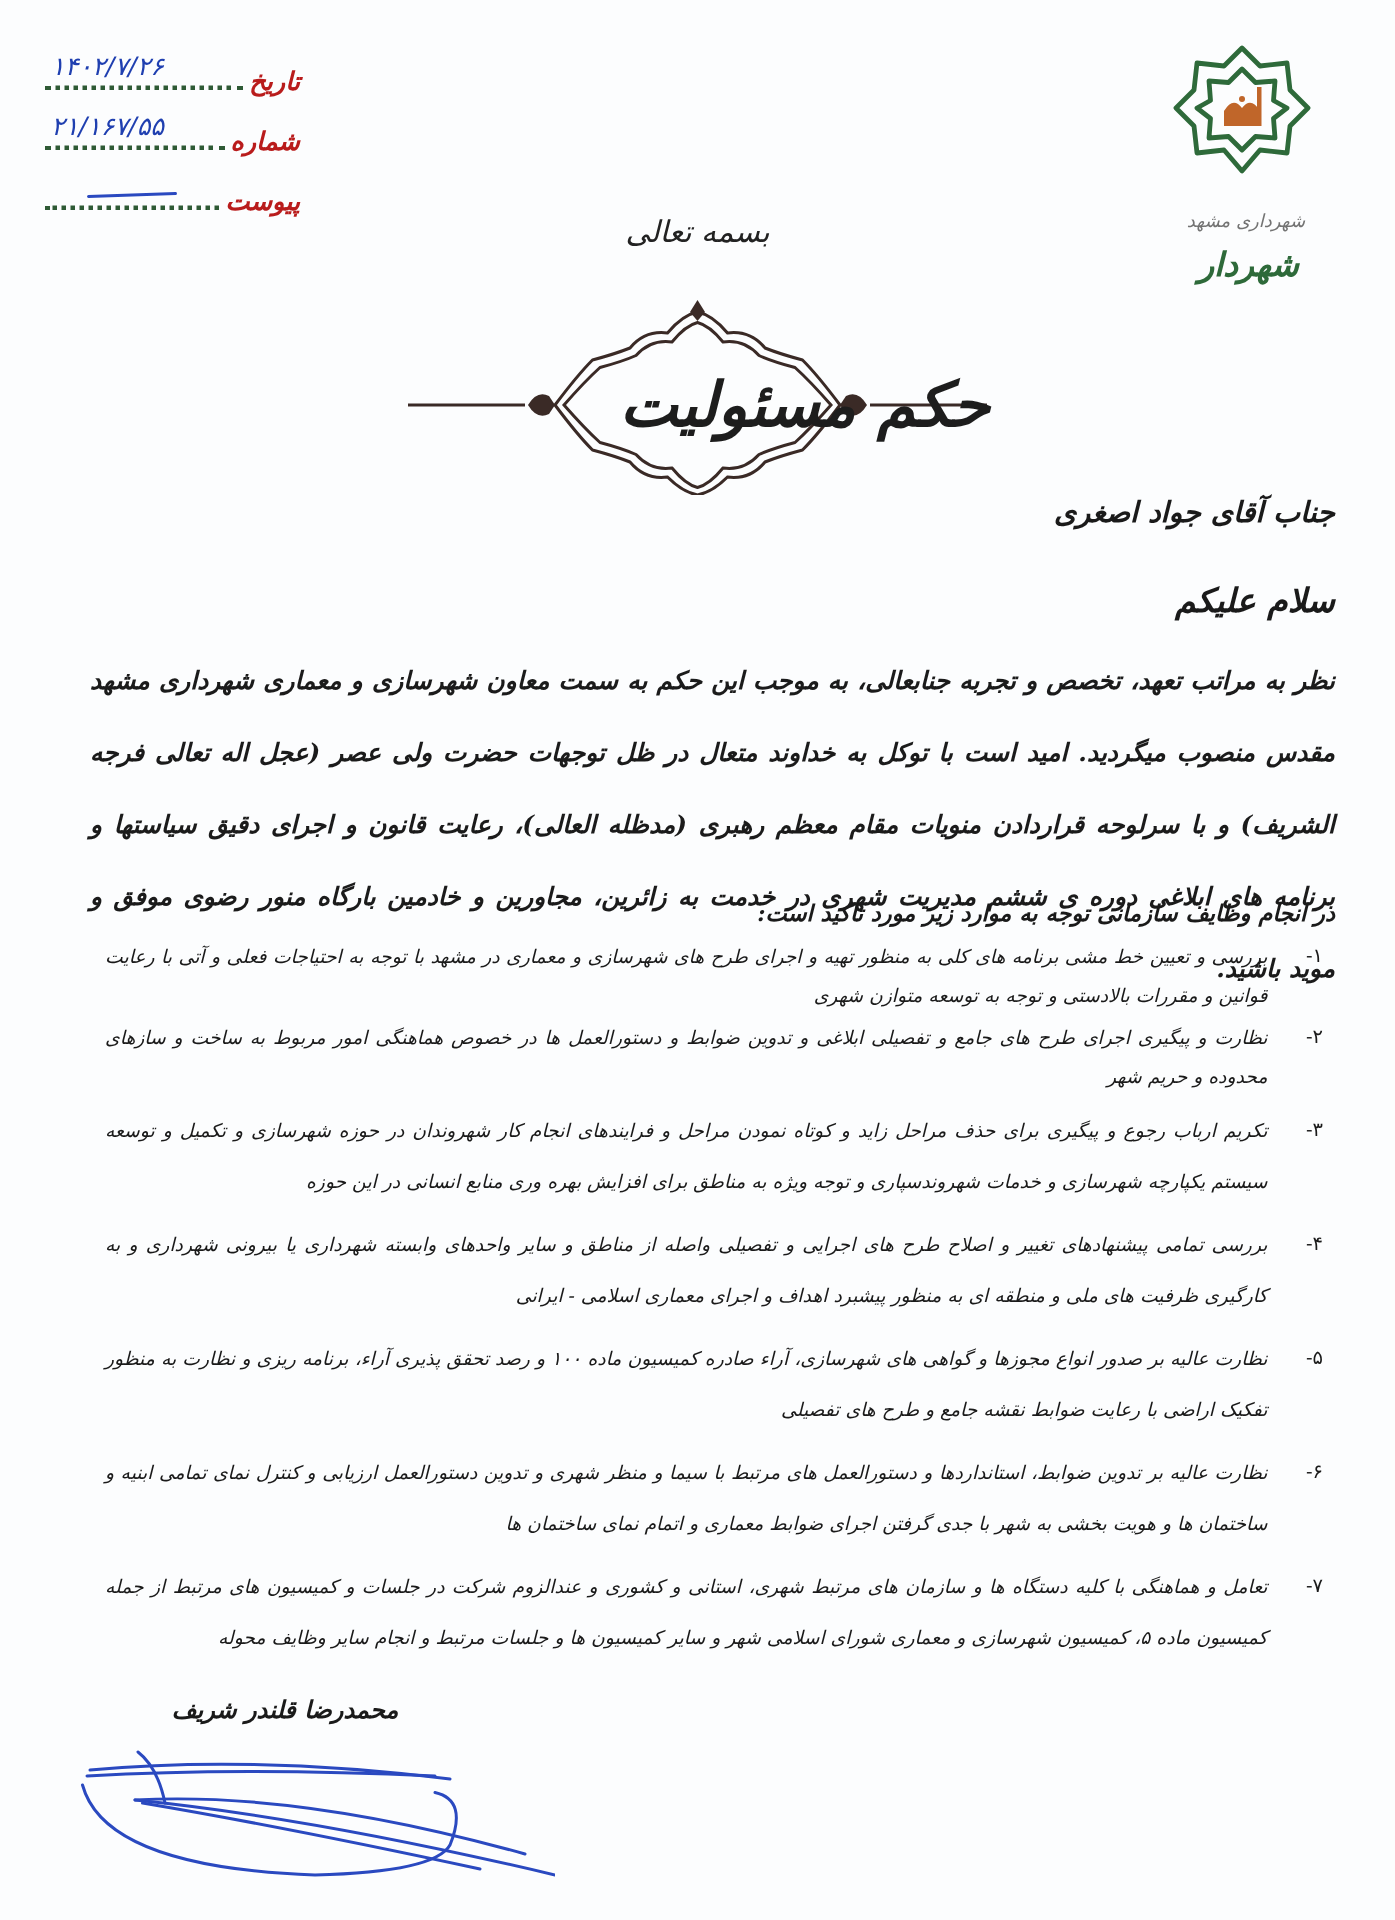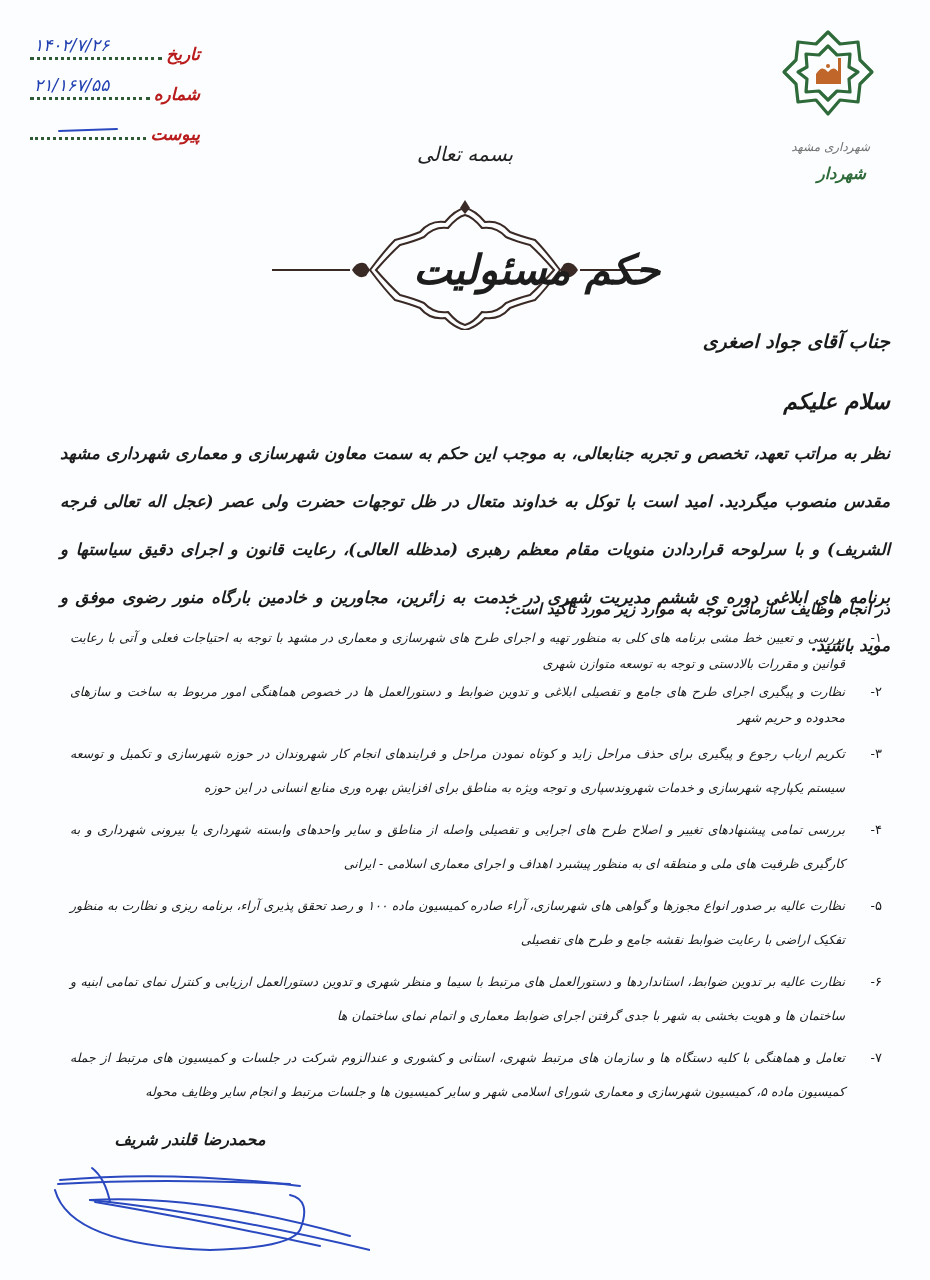--- a/index.html
+++ b/index.html
@@ -13,21 +13,21 @@
   .meta-row { display: flex; align-items: baseline; height: 40px; }
   .meta-label { font-family: "DejaVu Serif", serif; font-style: italic; font-weight: bold; color: #b91c1c; font-size: 17px; white-space: nowrap; }
   .meta-value { flex: 1; border-bottom: 3px dotted #2e5a35; margin-right: 4px; position: relative; height: 22px; }
   .meta-value span { position: absolute; left: 4px; bottom: 2px; color: #1f3fb0; font-family: "DejaVu Sans", sans-serif; font-size: 17px; direction: ltr; letter-spacing: 1px; font-style: italic; }
   .meta-value .scribble { position: absolute; left: 28px; bottom: 6px; width: 60px; height: 2px; background: #2a49c0; border-radius: 2px; transform: rotate(-2deg); }
 
   
   .logo { position: absolute; right: 22px; top: 28px; width: 160px; height: 170px; }
   .logo svg { display: block; margin: 0 auto; }
   .logo-text1 { position: absolute; right: 38px; top: 112px; font-family: "DejaVu Serif", serif; font-style: italic; color: #737373; font-size: 12px; }
-  .logo-text2 { position: absolute; right: 42px; top: 136px; font-family: "DejaVu Serif", serif; font-style: italic; color: #2e6a3a; font-size: 16px; font-weight: bold; }
+  .logo-text2 { position: absolute; right: 42px; top: 136px; font-family: "DejaVu Serif", serif; font-style: italic; color: #2e6a3a; font-size: 22px; font-weight: bold; }
 
   
   .bismillah { position: absolute; left: 0; width: 930px; top: 142px; text-align: center; font-family: "DejaVu Serif", serif; font-style: italic; font-size: 20px; color: #222; }
 
   
   .cartouche { position: absolute; left: 270px; top: 200px; width: 390px; height: 130px; }
   .cartouche-title { position: absolute; left: 0; right: 0; top: 46px; text-align: right; font-family: "DejaVu Serif", serif; font-style: italic; font-weight: bold; font-size: 41px; color: #1d1d1d; }
 
   
   .body { position: absolute; right: 40px; left: 60px; direction: rtl; text-align: right; font-family: "DejaVu Serif", serif; font-style: italic; }

